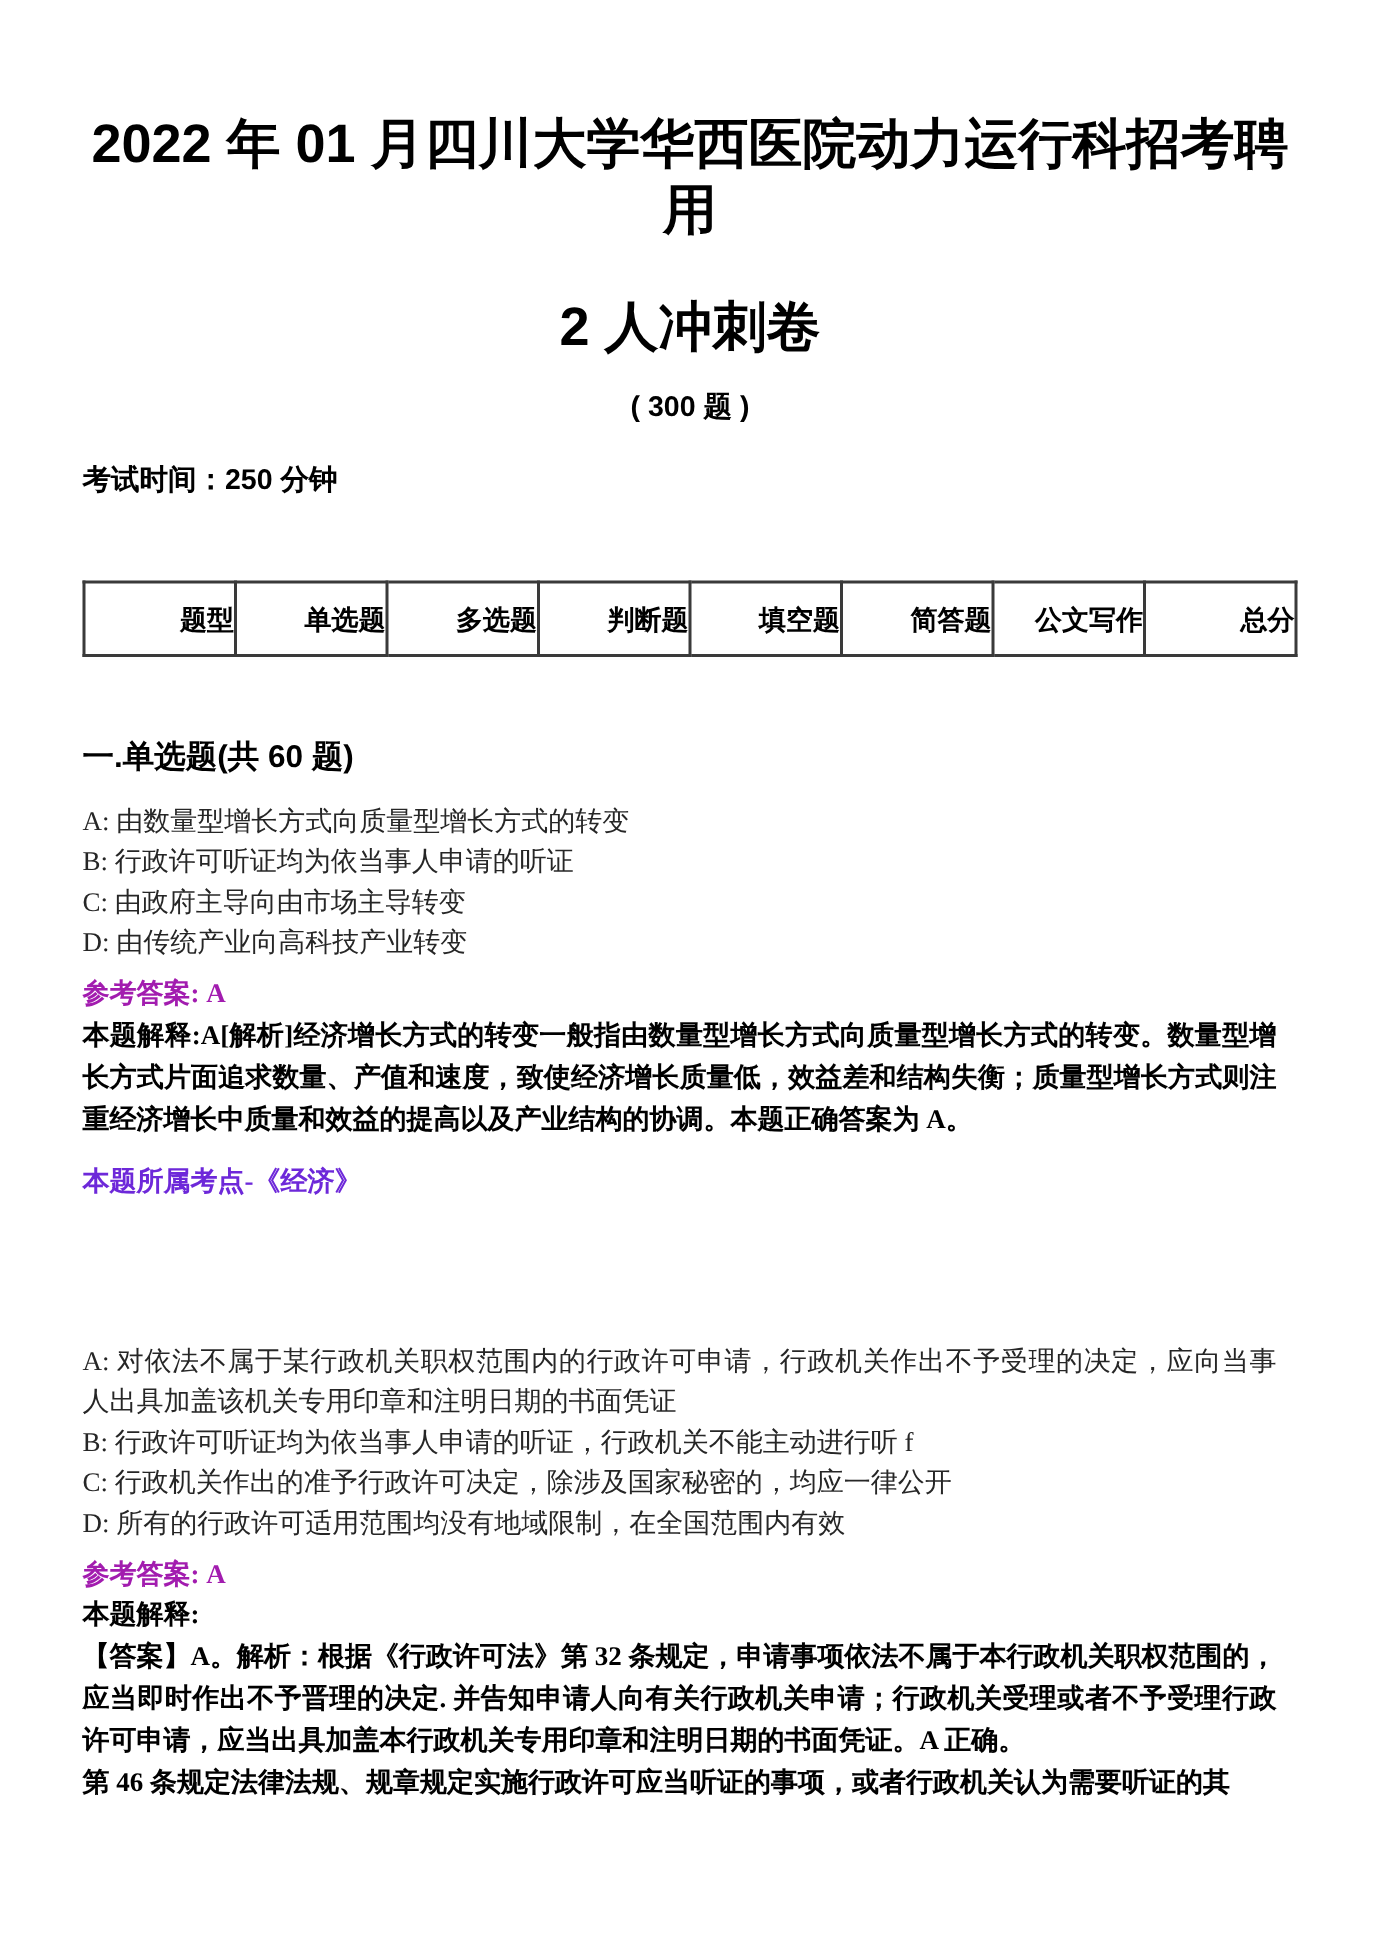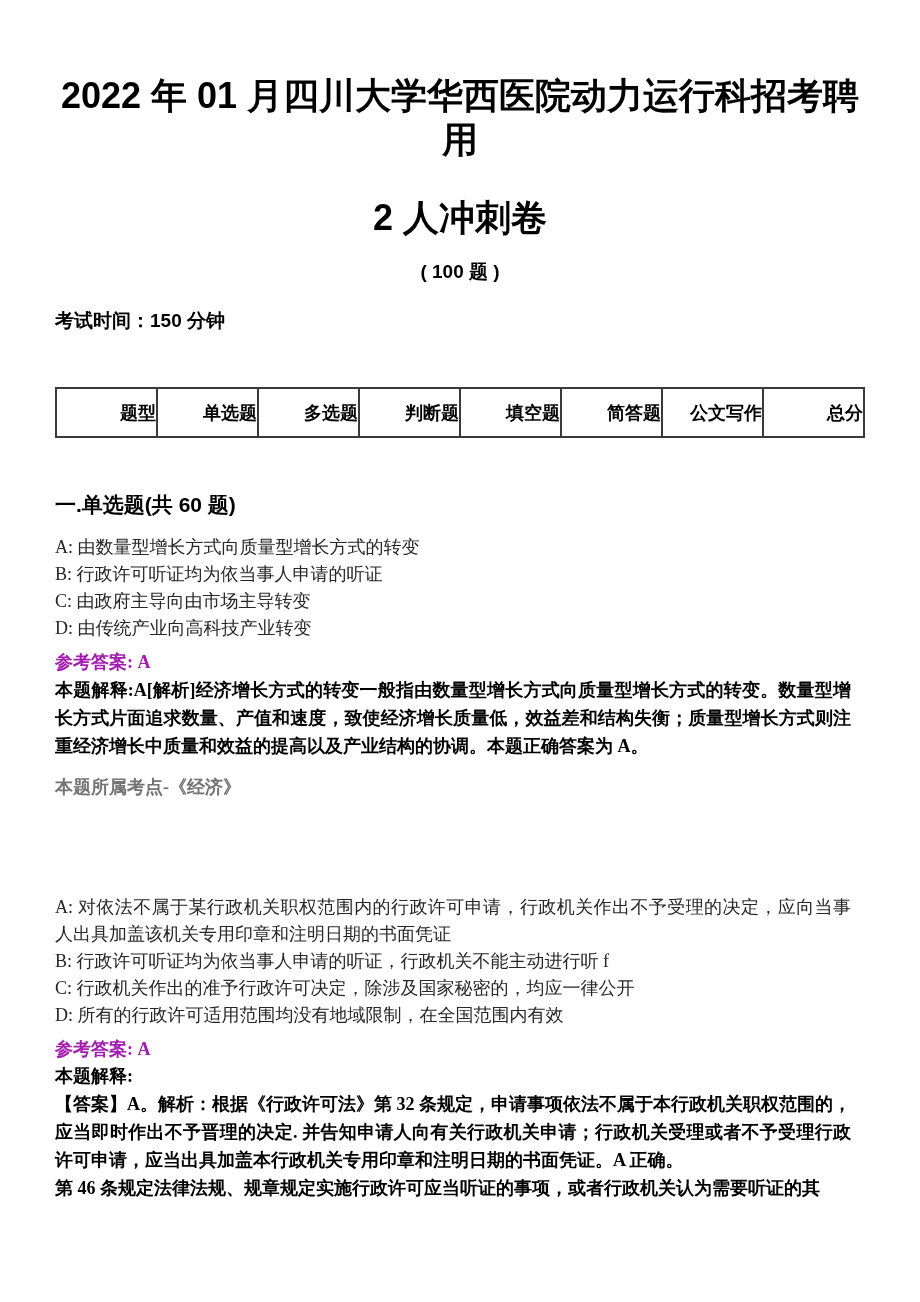--- a/index.html
+++ b/index.html
@@ -101,34 +101,34 @@
     font-size: 18px;
     line-height: 28px;
     color: #000;
     text-align: justify;
   }
   .knowledge-point {
     margin-top: 14px;
     font-weight: 700;
     font-size: 18px;
     line-height: 27px;
-    color: #737373;
+    color: #6d28d9;
   }
 </style>
 </head>
 <body>
 
 <div class="page">
 
   <div class="title-line first">2022 年 01 月四川大学华西医院动力运行科招考聘用</div>
   <div class="title-line second">2 人冲刺卷</div>
 
-  <div class="question-count">( 100 题 )</div>
+  <div class="question-count">( 300 题 )</div>
 
-  <div class="exam-time">考试时间：150 分钟</div>
+  <div class="exam-time">考试时间：250 分钟</div>
 
   <table class="score-table">
     <tbody>
       <tr>
         <td>题型</td>
         <td>单选题</td>
         <td>多选题</td>
         <td>判断题</td>
         <td>填空题</td>
         <td>简答题</td>

